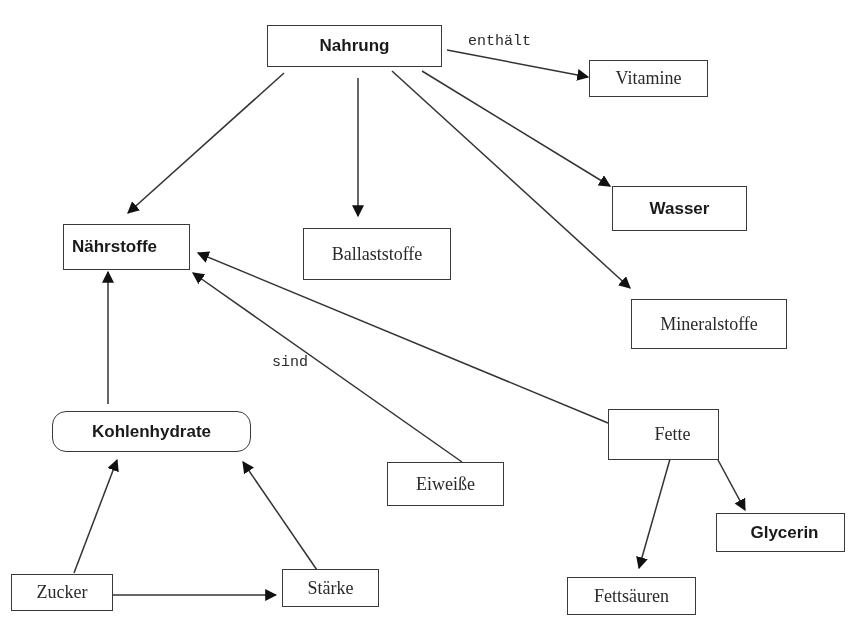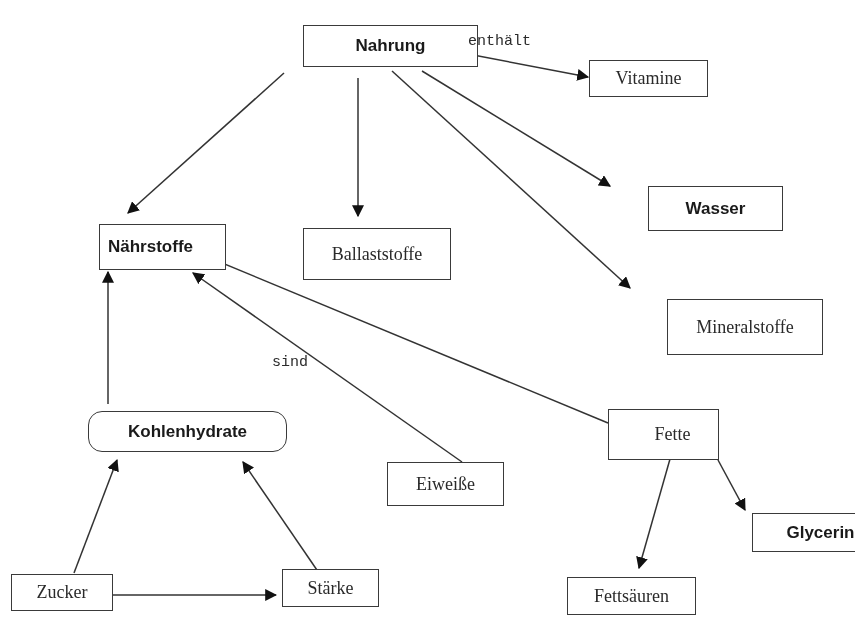--- a/index.html
+++ b/index.html
@@ -4,21 +4,21 @@
 <style>
   html, body { margin: 0; padding: 0; background: #ffffff; }
   body { width: 855px; height: 639px; position: relative; overflow: hidden; }
   #canvas { position: absolute; left: 0; top: 0; width: 855px; height: 639px; }
   .node {
     position: absolute; box-sizing: border-box;
     border: 1.5px solid #3a3a3a; background: #ffffff;
     display: flex; align-items: center; justify-content: center;
     color: #1a1a1a;
   }
-  .node.sans { font-family: "Liberation Sans", sans-serif; font-weight: bold; font-size: 17px; margin-left: 36px; }
+  .node.sans { font-family: "Liberation Sans", sans-serif; font-weight: bold; font-size: 17px; }
   .node.serif { font-family: "Liberation Serif", serif; font-size: 18px; color: #2a2a2a; }
   .node.left { justify-content: flex-start; padding-left: 8px; }
   .edge-label {
     position: absolute; font-family: Liberation Mono, monospace;
     font-size: 15px; color: #2a2a2a;
   }
   svg { position: absolute; left: 0; top: 0; }
   svg line { stroke: #333333; stroke-width: 1.5; }
 </style>
 </head>
@@ -60,21 +60,21 @@
     </div>
 
   <div class="node serif" style="left:303px; top:228px; width:148px; height:52px;">
       <span>Ballaststoffe</span>
     </div>
 
   <div class="node sans" style="left:612px; top:186px; width:135px; height:45px;">
       <span>Wasser</span>
     </div>
 
-  <div class="node serif" style="left:631px; top:299px; width:156px; height:56px;margin-left:36px;">
+  <div class="node serif" style="left:631px; top:299px; width:156px; height:50px;">
       <span>Mineralstoffe</span>
     </div>
 
   <div class="node sans" style="left:52px; top:411px; width:199px; height:41px;border-radius:14px;">
       <span>Kohlenhydrate</span>
     </div>
 
   <div class="node serif" style="left:387px; top:462px; width:117px; height:44px;">
       <span>Eiweiße</span>
     </div>

